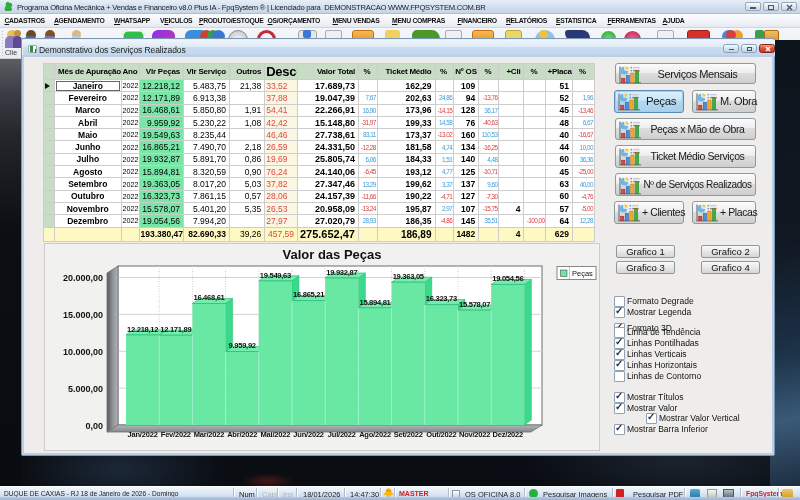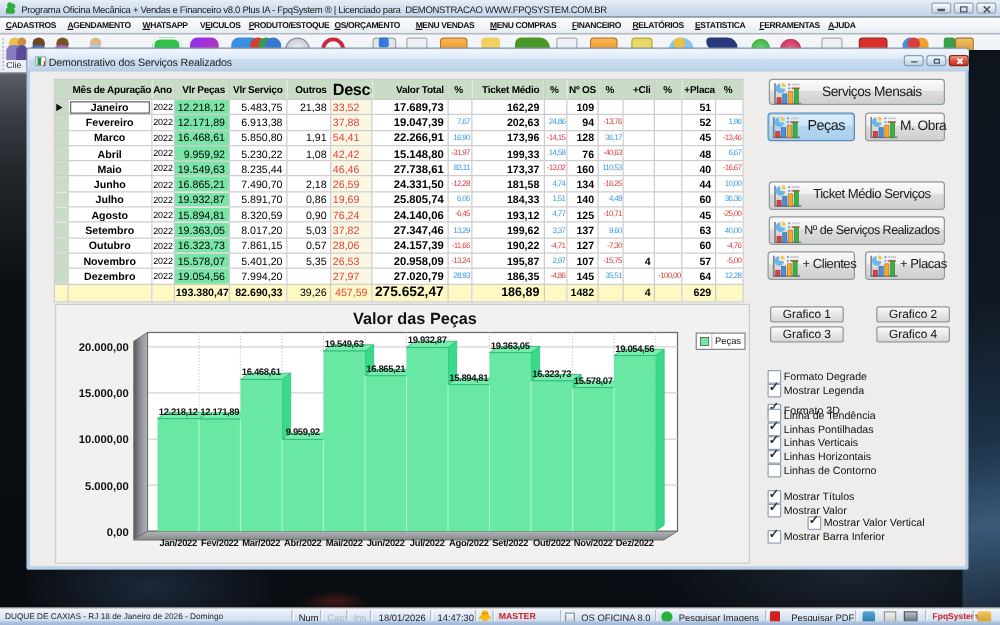--- a/index.html
+++ b/index.html
@@ -647,20 +647,37 @@
           <rect x="15.2" y="1.9" width="6.5" height="1.5" fill="#c9cdd2"></rect>
           <circle cx="13.3" cy="5.6" r="0.9" fill="#6a9adc"></circle>
           <rect x="15.2" y="4.9" width="6.5" height="1.5" fill="#d8645c"></rect>
           <rect x="3.6" y="13.2" width="3.3" height="4.6" fill="#d8453c" stroke="#a02820" stroke-width="0.5"></rect>
           <rect x="8.2" y="10.2" width="3.3" height="7.6" fill="#4a90d9" stroke="#2860a8" stroke-width="0.5"></rect>
           <rect x="12.8" y="8" width="3.3" height="9.8" fill="#f0a830" stroke="#b87818" stroke-width="0.5"></rect>
           <rect x="17.4" y="5.8" width="3.3" height="12" fill="#3cb043" stroke="#288030" stroke-width="0.5"></rect>
         </svg>
         <span class="lbl">M. Obra</span>
       </div>
+<div class="btn" style="left:593px;top:79px;width:141px;height:22px;font-size:10.5px;white-space:nowrap;">
+        <svg style="position:absolute;left:2px;top:1px;" width="24" height="20" viewBox="0 0 24 20">
+          <line x1="2" y1="1.5" x2="2" y2="18" stroke="#808488" stroke-width="1.4"></line>
+          <line x1="1.2" y1="17.8" x2="23" y2="17.8" stroke="#808488" stroke-width="1.4"></line>
+          <path d="M6.2,1.8 A3.9,3.9 0 1 0 10.3,6 L6.4,5.6 Z" fill="#6cb6e8"></path>
+          <path d="M7.4,1.2 L7.6,4.8 L11,4.3 A3.9,3.9 0 0 0 7.4,1.2 Z" fill="#f6c94e"></path>
+          <circle cx="13.3" cy="2.6" r="0.9" fill="#6a9adc"></circle>
+          <rect x="15.2" y="1.9" width="6.5" height="1.5" fill="#c9cdd2"></rect>
+          <circle cx="13.3" cy="5.6" r="0.9" fill="#6a9adc"></circle>
+          <rect x="15.2" y="4.9" width="6.5" height="1.5" fill="#d8645c"></rect>
+          <rect x="3.6" y="13.2" width="3.3" height="4.6" fill="#d8453c" stroke="#a02820" stroke-width="0.5"></rect>
+          <rect x="8.2" y="10.2" width="3.3" height="7.6" fill="#4a90d9" stroke="#2860a8" stroke-width="0.5"></rect>
+          <rect x="12.8" y="8" width="3.3" height="9.8" fill="#f0a830" stroke="#b87818" stroke-width="0.5"></rect>
+          <rect x="17.4" y="5.8" width="3.3" height="12" fill="#3cb043" stroke="#288030" stroke-width="0.5"></rect>
+        </svg>
+        <span class="lbl">Peças x Mão de Obra</span>
+      </div>
 <div class="btn" style="left:593px;top:105.5px;width:141px;height:23px;font-size:10.5px;white-space:nowrap;">
         <svg style="position:absolute;left:2px;top:1.5px;" width="24" height="20" viewBox="0 0 24 20">
           <line x1="2" y1="1.5" x2="2" y2="18" stroke="#808488" stroke-width="1.4"></line>
           <line x1="1.2" y1="17.8" x2="23" y2="17.8" stroke="#808488" stroke-width="1.4"></line>
           <path d="M6.2,1.8 A3.9,3.9 0 1 0 10.3,6 L6.4,5.6 Z" fill="#6cb6e8"></path>
           <path d="M7.4,1.2 L7.6,4.8 L11,4.3 A3.9,3.9 0 0 0 7.4,1.2 Z" fill="#f6c94e"></path>
           <circle cx="13.3" cy="2.6" r="0.9" fill="#6a9adc"></circle>
           <rect x="15.2" y="1.9" width="6.5" height="1.5" fill="#c9cdd2"></rect>
           <circle cx="13.3" cy="5.6" r="0.9" fill="#6a9adc"></circle>
           <rect x="15.2" y="4.9" width="6.5" height="1.5" fill="#d8645c"></rect>

